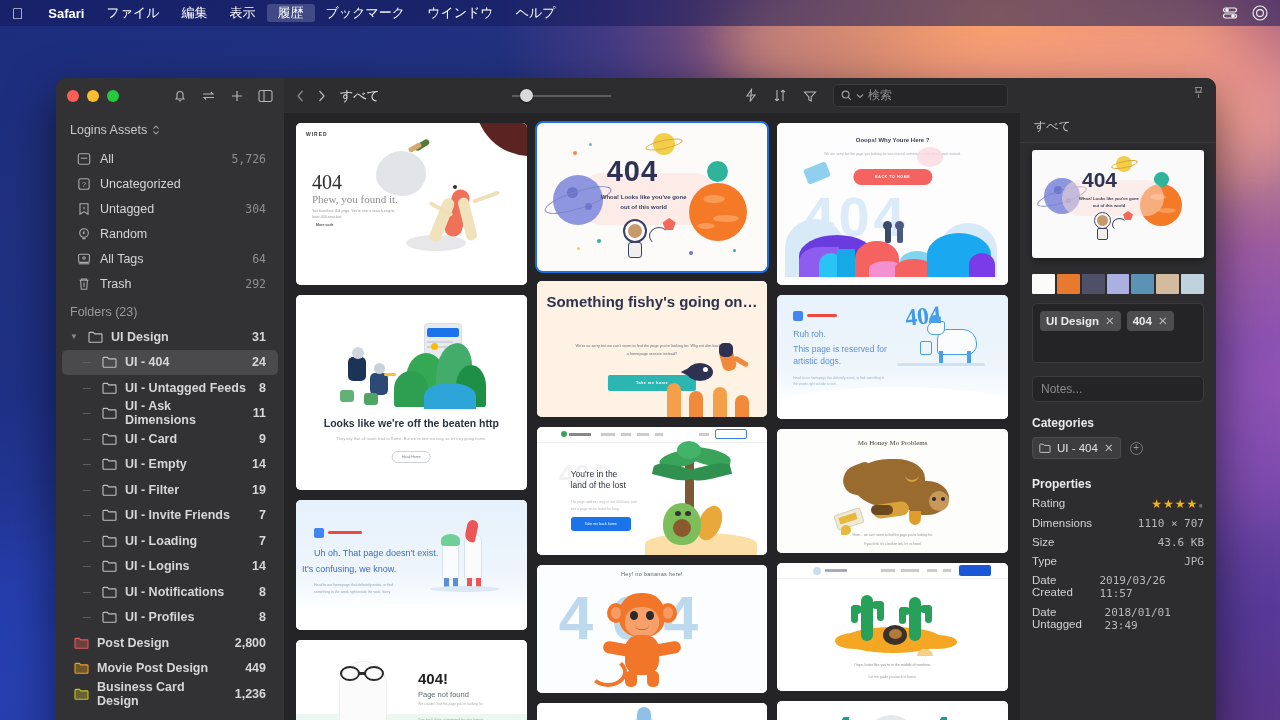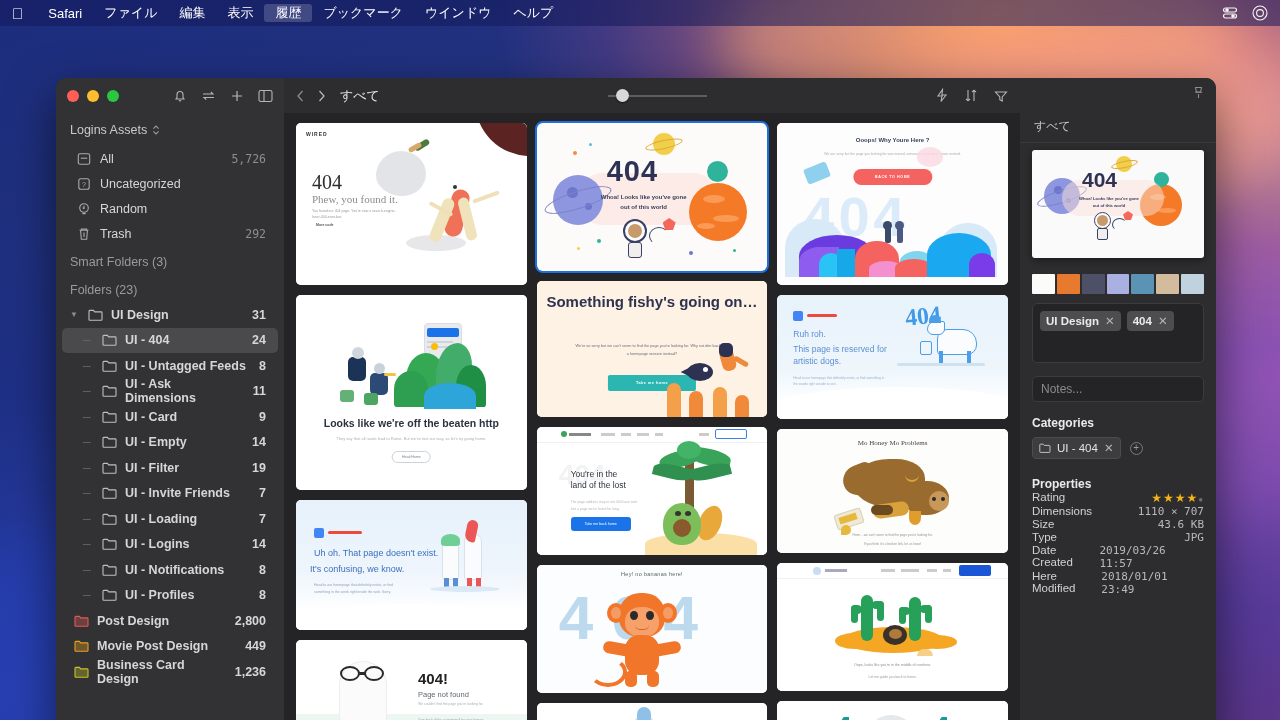--- a/index.html
+++ b/index.html
@@ -26,21 +26,21 @@
 
   
   .menubar {
     position: absolute; top: 0; left: 0; right: 0; height: 26px;
     background: rgba(20,25,90,0.55);
     display: flex; align-items: center; padding: 0 12px;
     color: #fff; font-size: 13px;
   }
   .menubar .apple { font-size: 15px; margin-right: 14px; line-height: 1; }
   .menu-item { padding: 0 11px; white-space: nowrap; }
-  .menu-item.bold { font-weight: normal; }
+  .menu-item.bold { font-weight: bold; }
   .menu-item.hl { background: rgba(255,255,255,0.18); border-radius: 3px; }
   .menubar .right { margin-left: auto; display: flex; align-items: center; gap: 14px; }
   .mb-icon { width: 16px; height: 16px; opacity: .95; }
 
   
   .window {
     position: absolute; left: 56px; top: 78px; width: 1160px; height: 660px;
     background: #2a2a2c; border-radius: 10px 10px 0 0; overflow: hidden;
     box-shadow: 0 18px 48px rgba(0,0,0,.55);
     display: flex; flex-direction: column;
@@ -153,21 +153,21 @@
   .sec-title { margin-top: 14px; font-weight: bold; font-size: 12px; color: #eaeaec; }
   .cat-row { display: flex; align-items: center; gap: 9px; margin-top: 7px; }
   .cat-chip {
     background: #3d3d40; border: 1px solid #4c4c4f; border-radius: 4px;
     padding: 3px 6px; display: flex; gap: 6px; align-items: center; font-size: 11.5px; color: #e2e2e4;
   }
   .plus-circle {
     width: 13px; height: 13px; border-radius: 50%; border: 1px solid #787a7d;
     color: #9a9a9d; font-size: 10px; display: flex; align-items: center; justify-content: center; line-height: 1;
   }
-  .prop { display: flex; justify-content: space-between; font-size: 11.5px; }
+  .prop { display: flex; justify-content: space-between; margin-top: 6px; font-size: 11.5px; }
   .prop .k { color: #d2d2d4; }
   .prop .v { color: #b9b9bc; font-family: "DejaVu Sans Mono", monospace; font-size: 11px; }
   .stars { letter-spacing: 1px; font-size: 12px; color: #f5b316; }
   .stars .off { color: #6e6e71; font-size: 8px; }
 
   svg { display: block; }
 </style>
 </head>
 <body>
 
@@ -248,20 +248,30 @@
         <div class="tb-tools">
           <svg width="13" height="15" viewBox="0 0 13 15" fill="none" stroke="#b5b5b8" stroke-width="1.1">
               <path d="M7.5 1.5L3 8h4l-1 5.5L11 7H7l.5-5.5z"></path>
             </svg>
           <svg width="14" height="15" viewBox="0 0 14 15" fill="none" stroke="#b5b5b8" stroke-width="1.1">
               <path d="M4 2v11M4 13l-2-2.2M4 13l2-2.2M10 13V2M10 2L8 4.2M10 2l2 2.2"></path>
             </svg>
           <svg width="14" height="14" viewBox="0 0 14 14" fill="none" stroke="#b5b5b8" stroke-width="1.1">
               <path d="M1.5 3h11l-4.3 5v4l-2.4-1.3V8z"></path>
             </svg>
+          <div class="search-box">
+            <svg width="11" height="11" viewBox="0 0 11 11" fill="none" stroke="#9a9a9d" stroke-width="1.2">
+                <circle cx="4.6" cy="4.6" r="3.4"></circle>
+                <path d="M7.2 7.2l2.6 2.6"></path>
+              </svg>
+            <svg width="8" height="6" viewBox="0 0 8 6" fill="none" stroke="#9a9a9d" stroke-width="1.1">
+                <path d="M1 1.5L4 4.5 7 1.5"></path>
+              </svg>
+            <span title="検索">検索</span>
+          </div>
         </div>
       </div>
       <div class="tb-right">
         <svg width="11" height="13" viewBox="0 0 11 13" fill="none" stroke="#8b8b8e" stroke-width="1.1">
             <path d="M5.5 8v4M2.5 1.5h6l-1 4.5h-4z"></path>
             <path d="M2 6.2h7.2"></path>
           </svg>
       </div>
     </div>
 
@@ -292,40 +302,60 @@
                   <rect x="1.8" y="1.8" width="10.4" height="10.4" rx="2"></rect>
                   <text x="7" y="10" font-size="7" fill="#c0c0c3" stroke="none" text-anchor="middle">?</text>
                 </svg>
               </span>
             <span class="lbl">Uncategorized</span>
             <span class="cnt"></span>
           </div>
           <div class="srow">
             <span class="ico">
                 <svg width="14" height="14" viewBox="0 0 14 14" fill="none" stroke="#c0c0c3" stroke-width="1.1">
+                  <path d="M3 1.8h8v10.4L7 9.6l-4 2.6z"></path>
+                  <text x="7" y="7.6" font-size="5.5" fill="#c0c0c3" stroke="none" text-anchor="middle">×</text>
+                </svg>
+              </span>
+            <span class="lbl">Untagged</span>
+            <span class="cnt">304</span>
+          </div>
+          <div class="srow">
+            <span class="ico">
+                <svg width="14" height="14" viewBox="0 0 14 14" fill="none" stroke="#c0c0c3" stroke-width="1.1">
                   <circle cx="7" cy="6" r="4.3"></circle>
                   <path d="M5.4 11.6h3.2M7 3.8v3.2M5.8 5.6L7 7"></path>
                 </svg>
               </span>
             <span class="lbl">Random</span>
             <span class="cnt"></span>
+          </div>
+          <div class="srow">
+            <span class="ico">
+                <svg width="14" height="14" viewBox="0 0 14 14" fill="none" stroke="#c0c0c3" stroke-width="1.1">
+                  <rect x="1.6" y="2.2" width="10.8" height="8.2" rx="1.5"></rect>
+                  <path d="M1.6 11.8h10.8"></path>
+                  <circle cx="7" cy="6" r="1.2"></circle>
+                </svg>
+              </span>
+            <span class="lbl">All Tags</span>
+            <span class="cnt">64</span>
           </div>
           <div class="srow">
             <span class="ico">
                 <svg width="14" height="14" viewBox="0 0 14 14" fill="none" stroke="#c0c0c3" stroke-width="1.1">
                   <path d="M2.6 3.2h8.8M4.4 3.2V2h5.2v1.2M3.6 3.2l.7 9h5.4l.7-9"></path>
                   <path d="M7 5.4v4.6"></path>
                 </svg>
               </span>
             <span class="lbl">Trash</span>
             <span class="cnt">292</span>
           </div>
         </div>
 
-        <div class="sect">Smart Folders (3)</div>
         <div class="sect">Folders (23)</div>
 
         <div>
 
           <div class="frow" style="padding-left:6px;">
             <span class="twisty">▼</span>
             <span class="folder-ico">
                 <svg width="15" height="12" viewBox="0 0 15 12" fill="none" stroke="#c0c0c3" stroke-width="1.1">
                   <path d="M1 10.5V2.2a.8.8 0 0 1 .8-.8h3.6l1.3 1.5h6.5a.8.8 0 0 1 .8.8v6.8a.8.8 0 0 1-.8.8H1.8a.8.8 0 0 1-.8-.8z"></path>
                 </svg>
@@ -522,21 +552,21 @@
               <div style="position:absolute;left:40px;right:40px;top:140px;text-align:center;font-size:4px;color:#aab0b8;line-height:1.9;">They say that all roads lead to Rome. But we've lost our way, so let's try going home.</div>
               <div style="position:absolute;left:50%;top:156px;transform:translateX(-50%);border:1px solid #cdd2d8;border-radius:9px;padding:3px 9px;font-size:3.5px;color:#7b828b;">Head Home</div>
             </div>
           </div>
 
           <div class="card">
             <div class="thumb" style="height:130px;background:linear-gradient(180deg,#e6f1fb 0%,#eef5fc 55%,#ffffff 86%);">
               <div style="position:absolute;left:18px;top:28px;width:10px;height:10px;border-radius:2px;background:#4285f4;"></div>
               <div style="position:absolute;left:32px;top:31px;width:34px;height:3px;border-radius:2px;background:#ec4a3e;"></div>
               <div style="position:absolute;left:18px;top:48px;font-size:9px;color:#3c6fbf;font-weight:500;">Uh oh. That page doesn't exist.</div>
-              <div style="position:absolute;left:14px;top:64px;font-size:9px;color:#3c6fbf;font-weight:500;">It's confusing, we know.</div>
+              <div style="position:absolute;left:6px;top:64px;font-size:9px;color:#3c6fbf;font-weight:500;">It's confusing, we know.</div>
               <div style="position:absolute;left:18px;top:82px;width:96px;font-size:3.5px;color:#8fa4bd;line-height:1.9;">Head to our homepage that definitely exists, or find something in the week right inside the web. Sorry.</div>
               <div style="position:absolute;left:146px;top:40px;width:17px;height:40px;border-radius:7px 7px 3px 3px;background:#fafbfc;border:1px solid #d9e2ea;"></div>
               <div style="position:absolute;left:145px;top:34px;width:19px;height:12px;border-radius:50% 50% 20% 20%;background:#6fcf97;"></div>
               <div style="position:absolute;left:168px;top:34px;width:18px;height:46px;border-radius:7px 7px 3px 3px;background:#fafbfc;border:1px solid #d9e2ea;"></div>
               <div style="position:absolute;left:170px;top:20px;width:11px;height:22px;border-radius:6px 6px 2px 8px;background:#eb5757;transform:rotate(12deg);"></div>
               <div style="position:absolute;left:148px;top:78px;width:5px;height:10px;background:#5a8fd8;"></div>
               <div style="position:absolute;left:157px;top:78px;width:5px;height:10px;background:#5a8fd8;"></div>
               <div style="position:absolute;left:171px;top:78px;width:5px;height:10px;background:#eb5757;"></div>
               <div style="position:absolute;left:180px;top:78px;width:5px;height:10px;background:#eb5757;"></div>
               <div style="position:absolute;left:134px;top:86px;width:70px;height:6px;border-radius:50%;background:#dbe9f6;"></div>
@@ -858,20 +888,20 @@
         </div>
         <div class="prop">
           <span class="k">Type</span>
           <span class="v">JPG</span>
         </div>
         <div class="prop">
           <span class="k">Date Created</span>
           <span class="v">2019/03/26 11:57</span>
         </div>
         <div class="prop">
-          <span class="k">Here Modified</span>
+          <span class="k">Date Untagged</span>
           <span class="v">2018/01/01 23:49</span>
         </div>
       </div>
 
     </div>
   </div>
 </div>
 
 </body></html>

